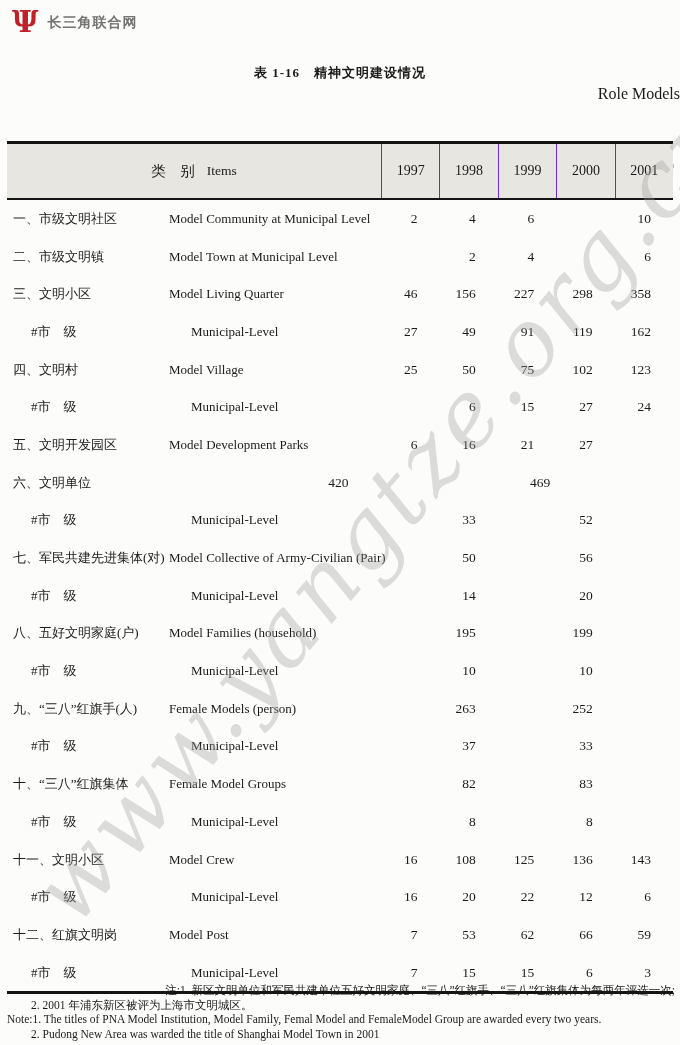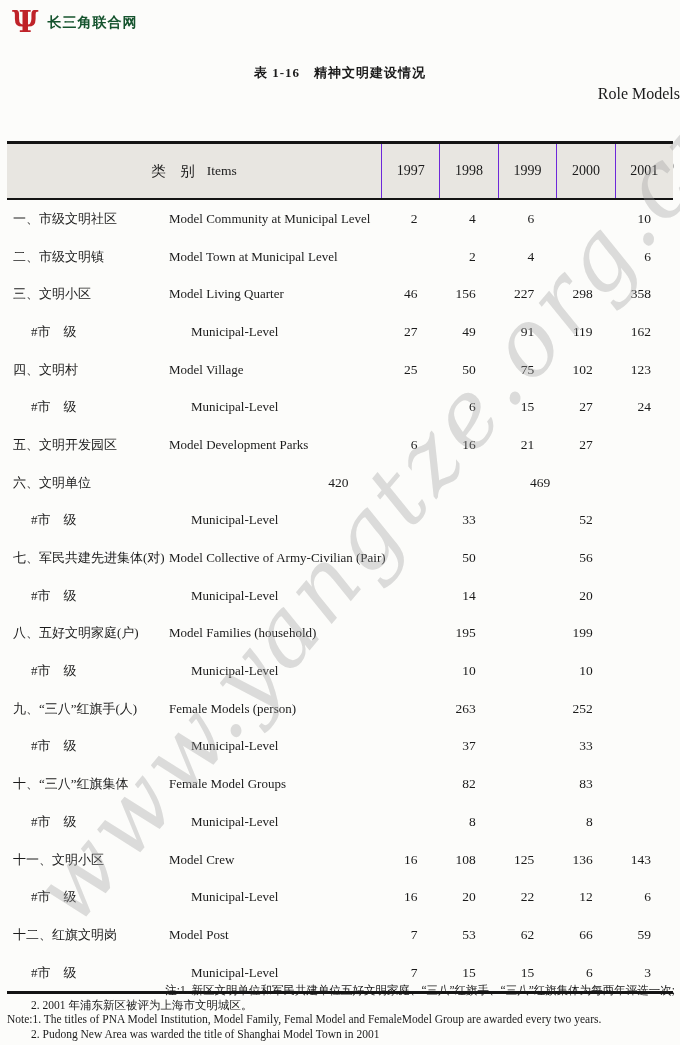--- a/index.html
+++ b/index.html
@@ -14,21 +14,21 @@
     margin: 0 auto;
   }
   
   .brand { position:absolute; top:8px; left:12px; display:flex; align-items:center; gap:9px; z-index:2; }
   .logo-glyph {
     color:#bf2329; font-size:29px; line-height:1; font-weight:700;
     font-family:"DejaVu Serif", serif; transform:scaleY(1.05);
   }
   .brand-name {
     font-family:"DejaVu Sans","Liberation Sans",sans-serif;
-    font-size:14px; font-weight:700; color:#14532d; letter-spacing:1px;
+    font-size:14px; font-weight:700; color:#737373; letter-spacing:1px;
   }
   
   .title-zh { position:absolute; top:64px; left:0; width:100%; text-align:center;
               font-size:13px; font-weight:700; letter-spacing:1px; z-index:2; }
   .title-en { position:absolute; top:85px; left:0; width:100%; text-align:right;
               font-size:16px; z-index:2; }
   
   .unit-row { position:absolute; top:114px; left:8px; width:666px;
               display:flex; justify-content:space-between; font-size:12.5px; z-index:2;margin-top:44px; }
   

